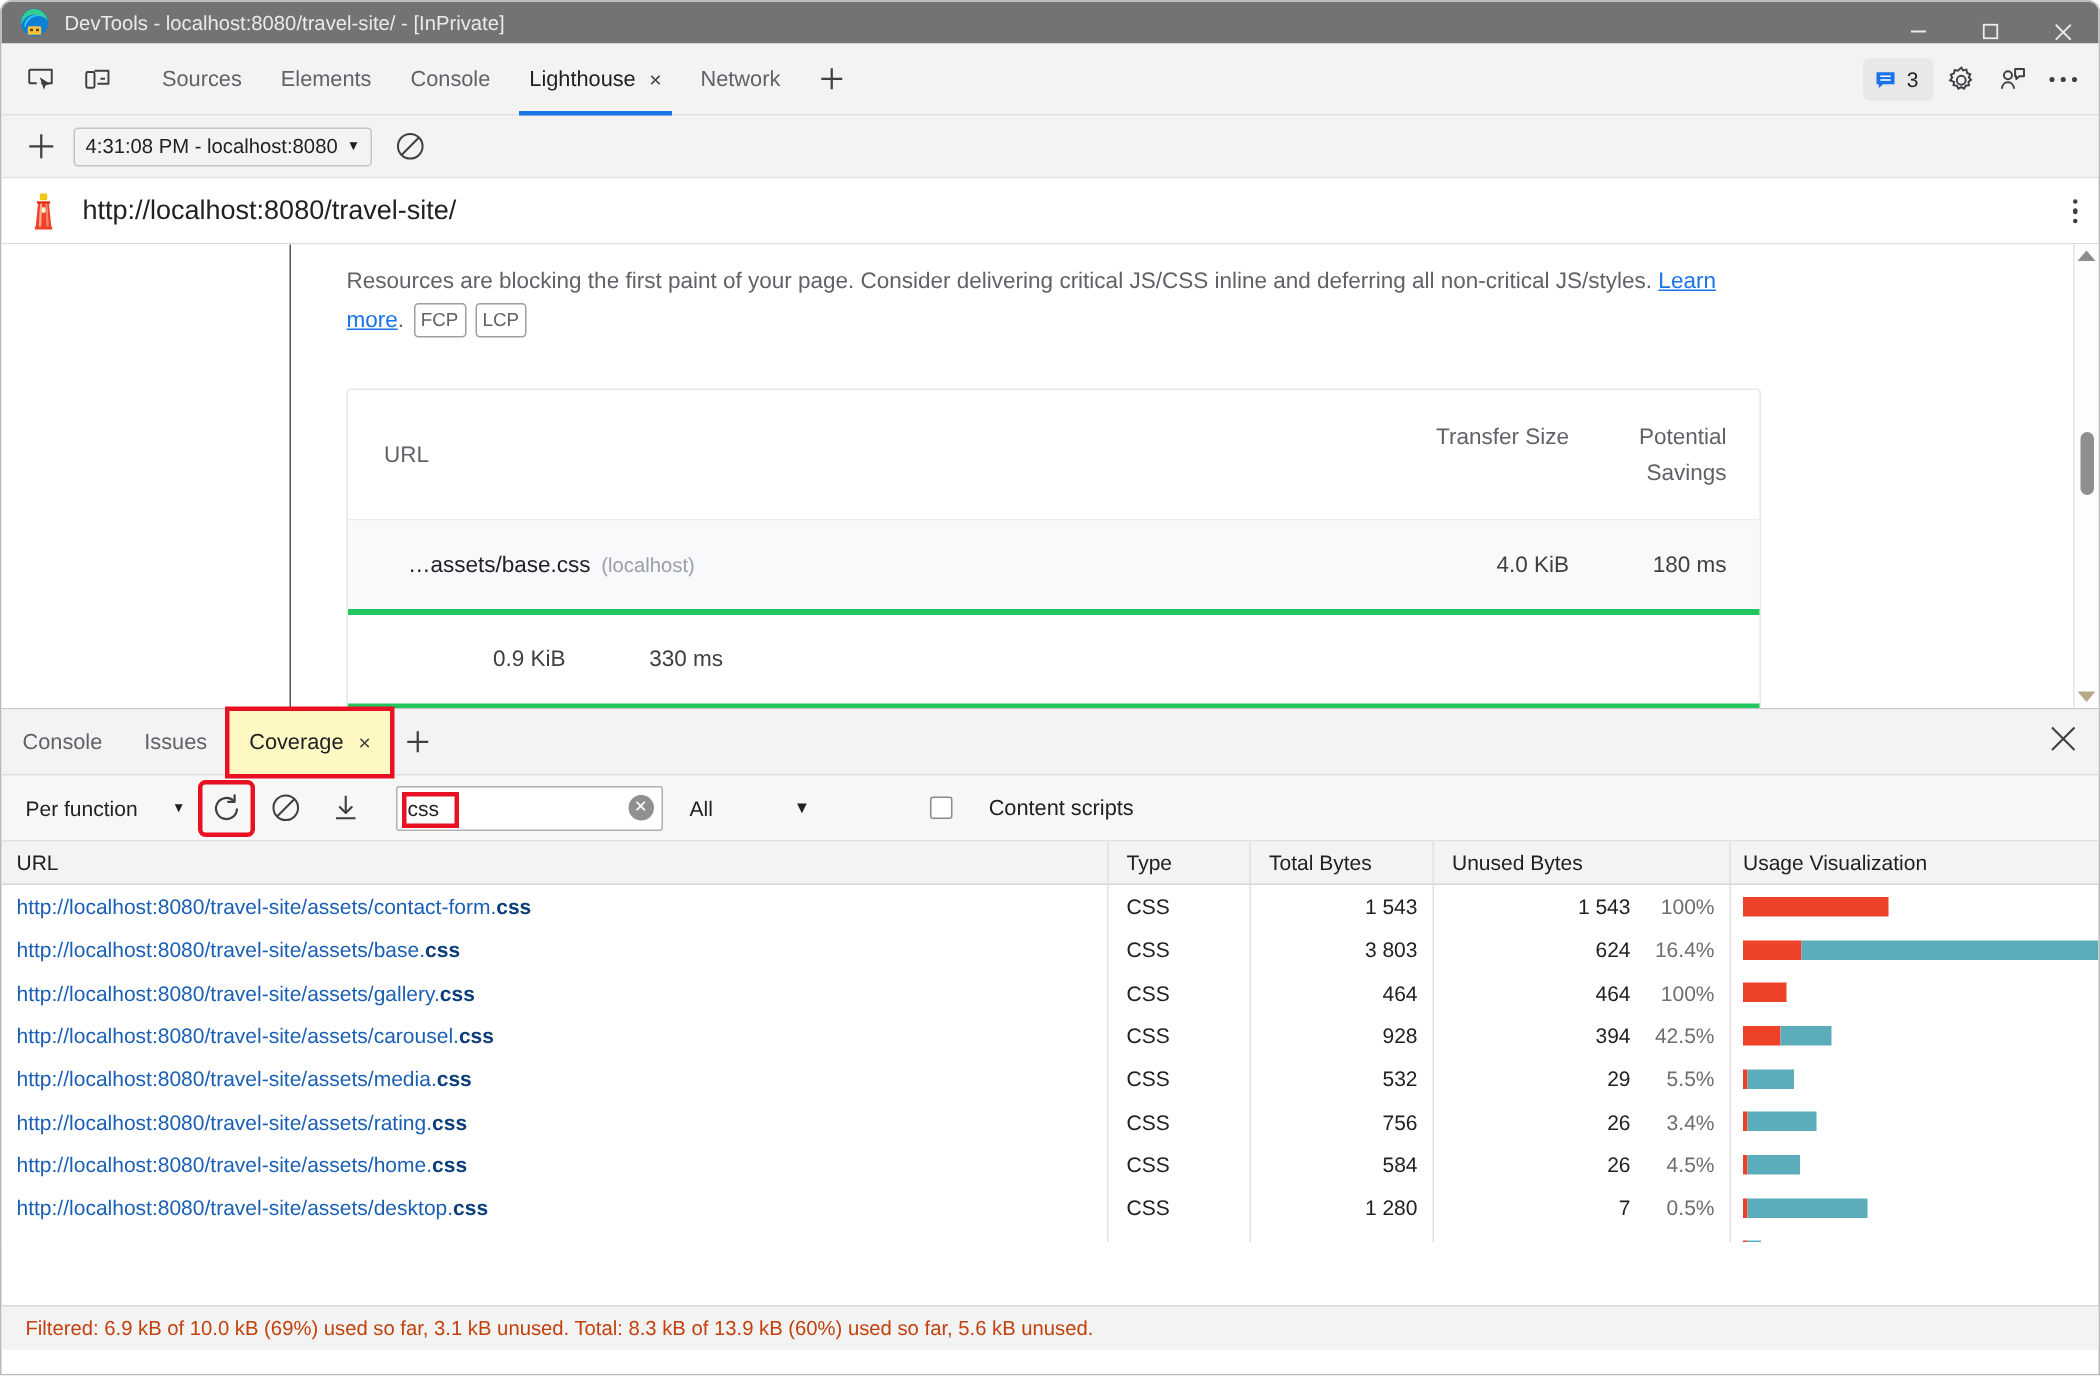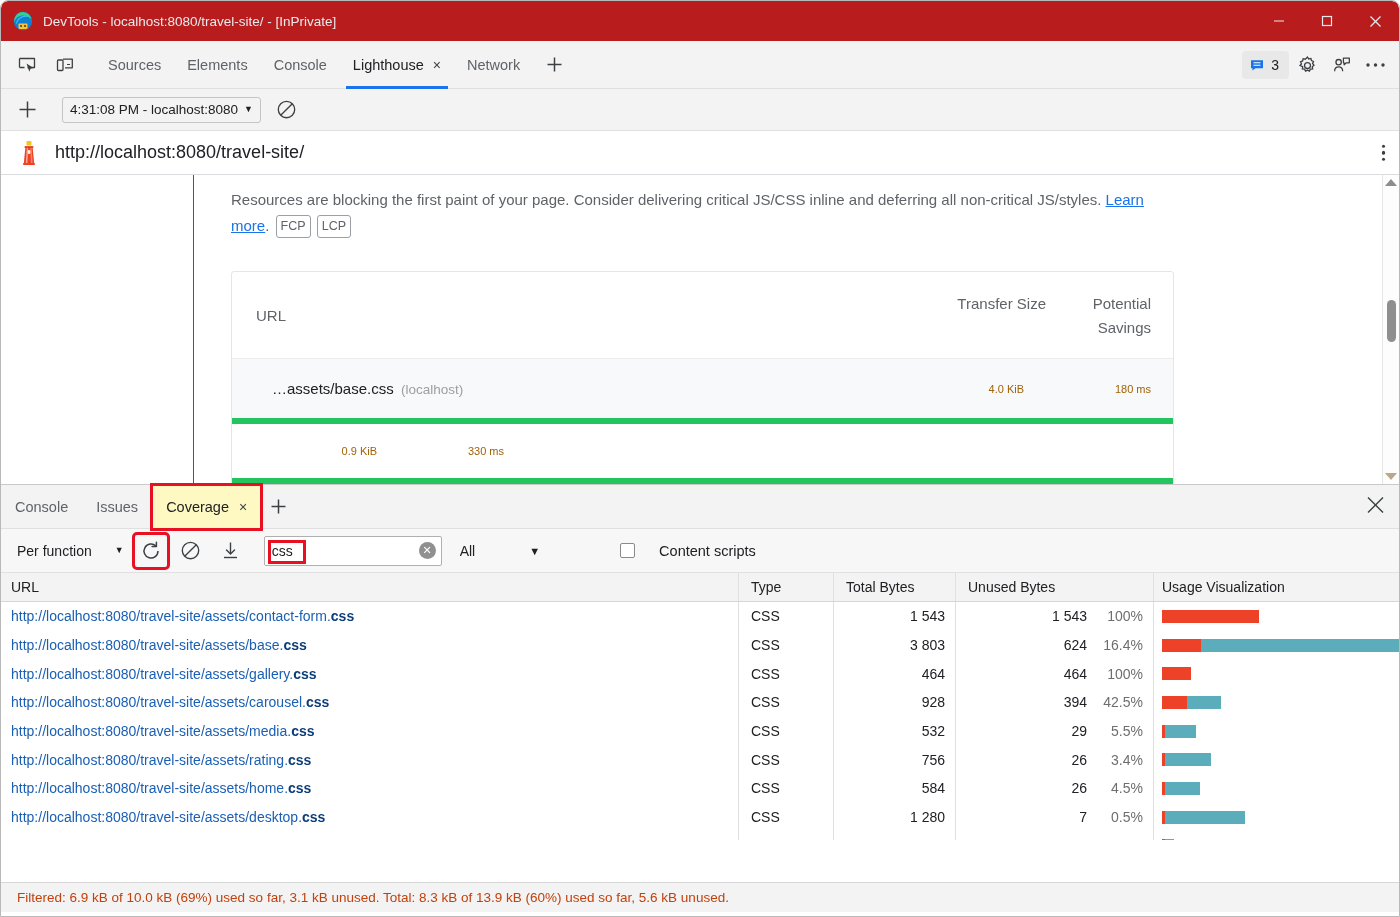--- a/index.html
+++ b/index.html
@@ -13,22 +13,22 @@
     width: 1400px; height: 917px;
     position: relative;
     background: #ffffff;
     border: 1px solid #b9b9b9;
     border-radius: 8px 8px 0 0;
     overflow: hidden;
   }
 
   
   .titlebar {
-    height: 40px;
-    background: #b91c1c;
+    height: 28px;
+    background: #737373;
     display: flex;
     align-items: center;
     position: relative;
     border-radius: 7px 7px 0 0;
   }
   .title-left { display: flex; align-items: center; padding-left: 12px; gap: 10px; }
   .edge-logo { width: 20px; height: 20px; position: relative; }
   .edge-logo svg { display: block; }
   .title-text {
     color: #e8eaed;
@@ -117,21 +117,21 @@
   .lh-plus { width: 32px; height: 32px; display:flex; align-items:center; justify-content:center; color:#3c4043;}
   .lh-select {
     display: flex; align-items: center; gap: 6px;
     background: #f3f3f3;
     border: 1px solid #c4c4c4;
     border-radius: 3px;
     height: 26px;
     padding: 0 7px;
     font-size: 13.5px;
     color: #202124;
-    margin-left: 15px;
+    margin-left: 2px;
   }
   .caret-dn { font-size: 9px; line-height: 1; color: #202124; }
   .lh-clear { width: 34px; height: 32px; display:flex; align-items:center; justify-content:center; margin-left: 4px;}
 
   
   .urlbar {
     height: 44px;
     background: #ffffff;
     display: flex; align-items: center;
     border-bottom: 1px solid #dadce0;
@@ -198,28 +198,27 @@
   .ah-col {
     width: 105px;
     text-align: right;
     font-size: 15px;
     color: #5f6368;
     line-height: 1.62;
   }
   .audit-row {
     display: flex;
     padding: 21px 22px 21px 40px;
-    border-bottom: 6px solid #22c55e;
+    border-bottom: 4px solid #22c55e;
     align-items: center;
-    gap: 22px;
   }
   .audit-row.alt { background: #f8f9fa; }
   .ar-url { flex: 1; font-size: 15px; color: #202124; }
   .ar-url .host { color: #9aa0a6; font-size: 13.5px; margin-left: 3px; }
-  .ar-col { width: 105px; text-align: right; font-size: 11px; color: #a16207; }
+  .ar-col { width: 105px; text-align: right; font-size: 15px; color: #404040; }
 
   
   .rep-scroll {
     width: 17px;
     background: #fdfdfd;
     border-left: 1px solid #e6e6e6;
     display: flex; flex-direction: column; align-items: center;
     padding: 4px 0;
     flex: none;
   }

